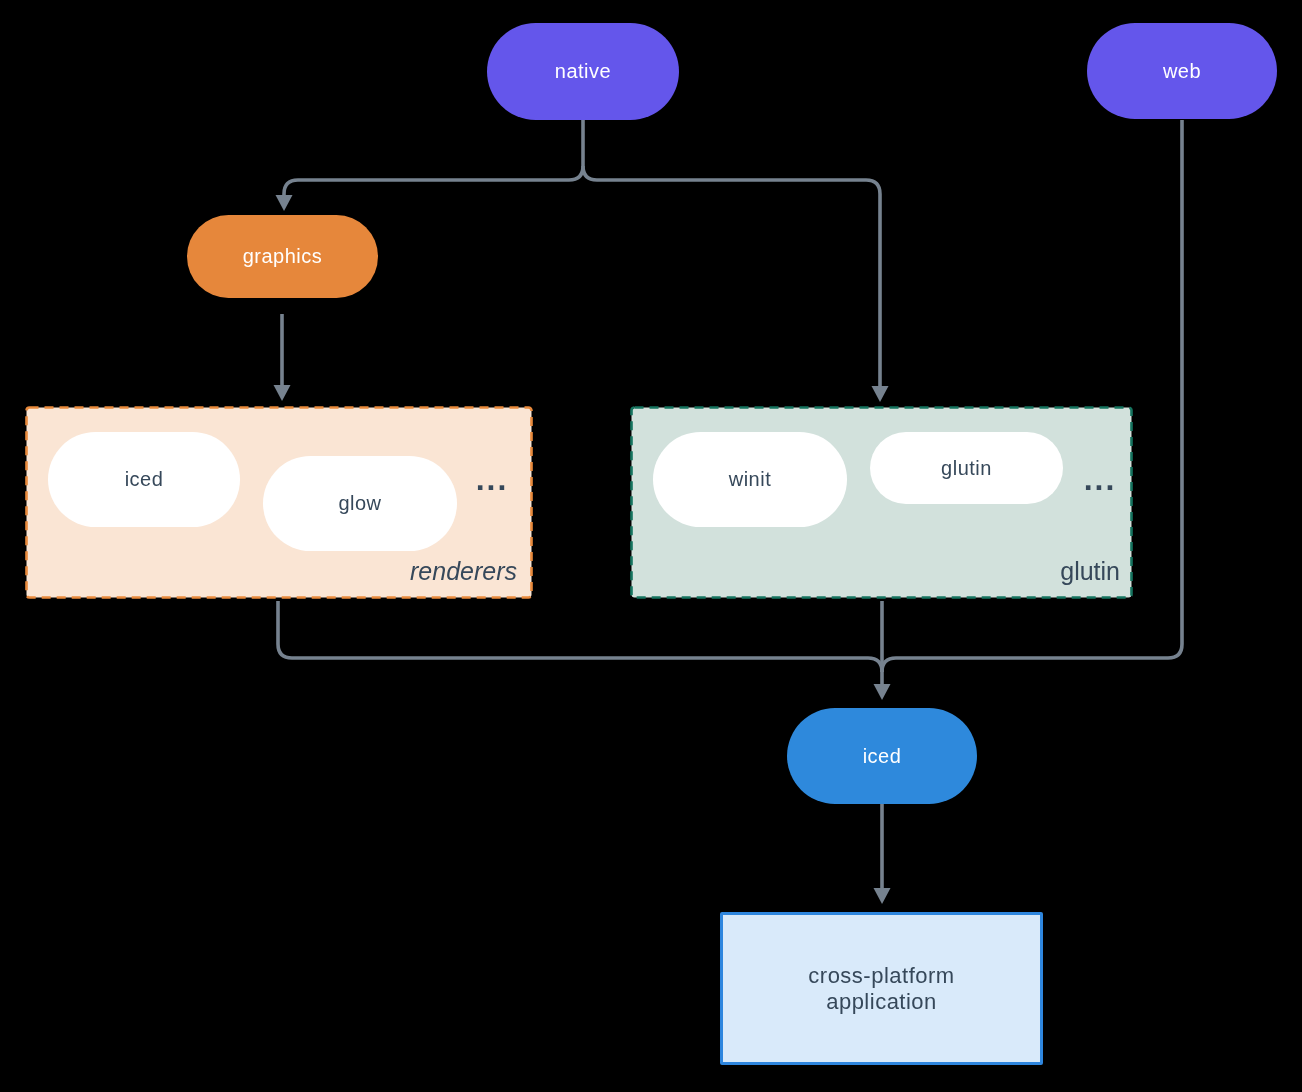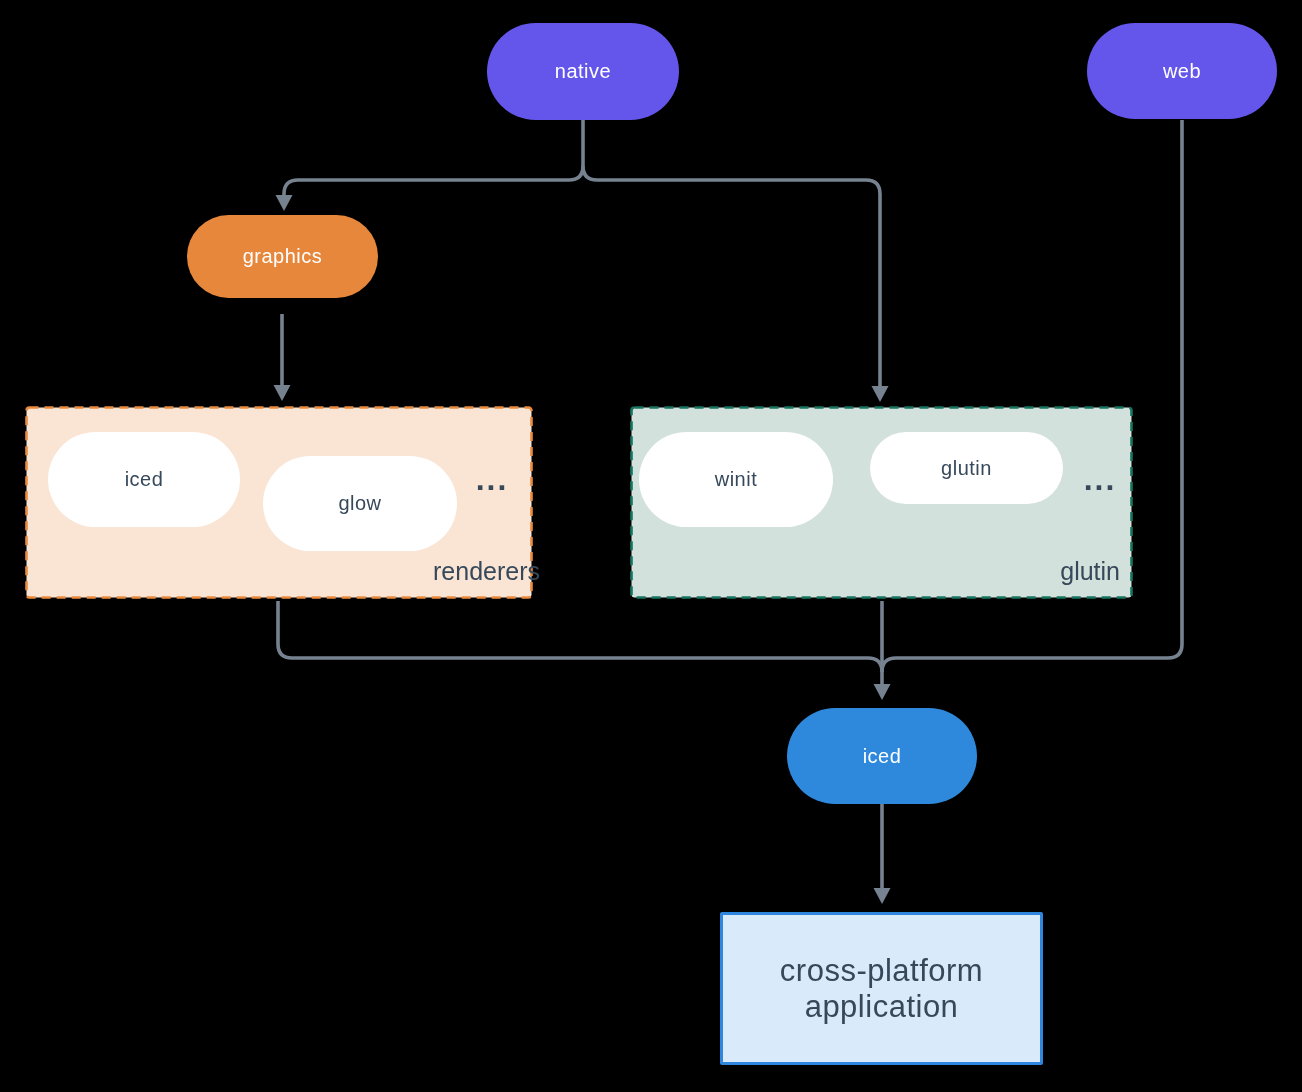--- a/index.html
+++ b/index.html
@@ -33,43 +33,43 @@
     font-size:20px;letter-spacing:.5px;
   }
   .pill-colored{color:var(--white-text);}
   .pill-white{background:#ffffff;color:var(--dark-text);}
   .pill-native{left:487px;top:23px;width:192px;height:97px;background:var(--purple);}
   .pill-web{left:1087px;top:23px;width:190px;height:96px;background:var(--purple);}
   .pill-graphics{left:187px;top:215px;width:191px;height:83px;background:var(--orange);}
   .pill-iced{left:787px;top:708px;width:190px;height:96px;background:var(--blue);}
   .pill-wgpu{left:48px;top:432px;width:192px;height:95px;}
   .pill-glow{left:263px;top:432px;width:194px;height:95px;margin-top:24px;}
-  .pill-winit{left:639px;top:432px;width:194px;height:95px;}
+  .pill-winit{left:653px;top:432px;width:194px;height:95px;}
   .pill-glutin{left:870px;top:432px;width:193px;height:72px;}
   .ellipsis{
     position:absolute;top:432px;width:60px;height:95px;
     display:flex;align-items:center;justify-content:center;
     color:var(--dark-text);font-size:32px;font-weight:bold;letter-spacing:2px;
   }
   .ellipsis-renderers{left:462px;}
   .ellipsis-shells{left:1070px;}
   .group-label{
     position:absolute;top:557px;width:142px;
     text-align:right;color:var(--dark-text);font-size:25px;
   }
-  .group-label-renderers{left:398px;}
+  .group-label-renderers{left:375px;font-style:italic;}
   .group-label-shells{left:978px;}
   .app-box{
     position:absolute;left:720px;top:912px;width:323px;height:153px;
     box-sizing:border-box;
     background:var(--lightblue-bg);
     border:3px solid var(--blue-border);
     border-radius:2px;
     display:flex;flex-direction:column;align-items:center;justify-content:center;
-    color:var(--dark-text);font-size:31px;letter-spacing:.5px;
+    color:var(--dark-text);font-size:22px;letter-spacing:.5px;
   }
   .edge{stroke:var(--connector);stroke-width:3.6;fill:none;}
   .arrowhead{fill:var(--connector);stroke:none;}
   .group-rect{stroke-width:2.6;stroke-dasharray:9 6;}
 </style>
 </head>
 <body>
 
 <div class="canvas">
 

